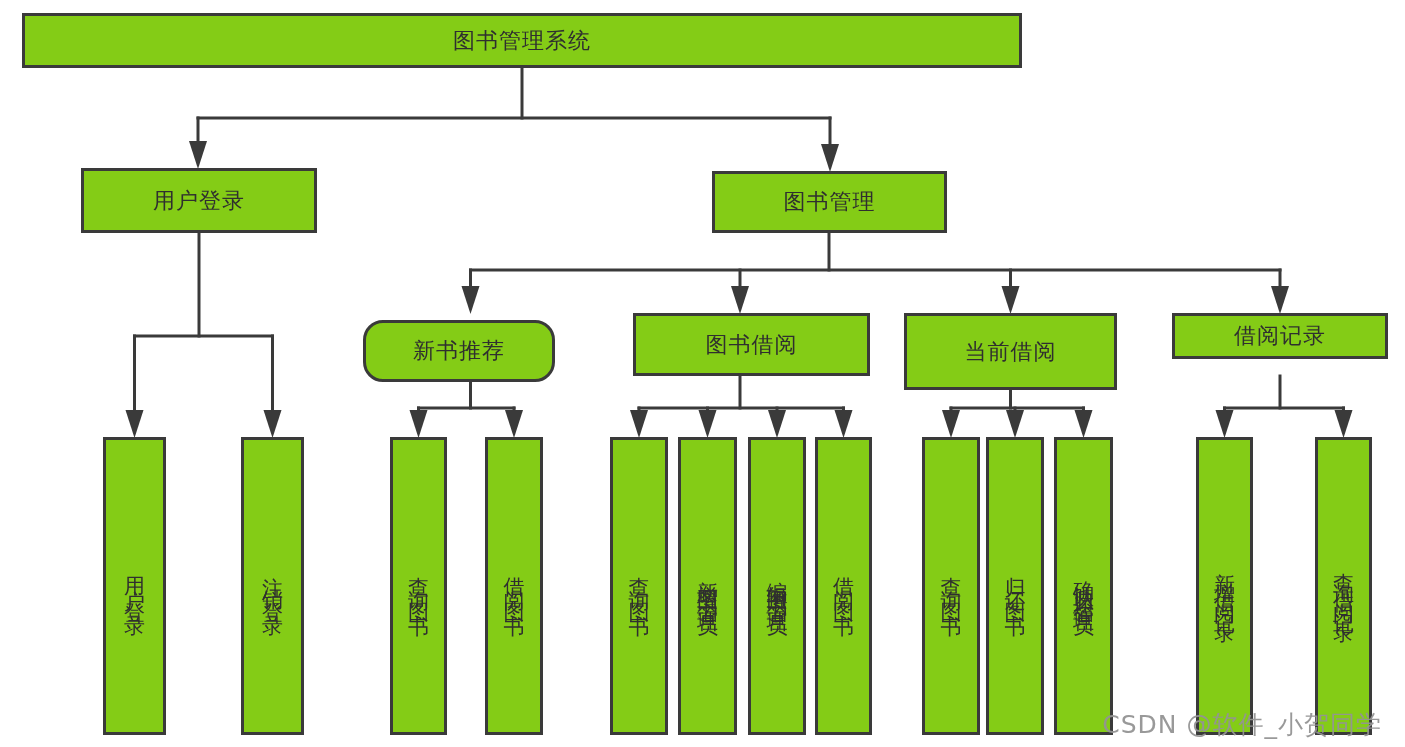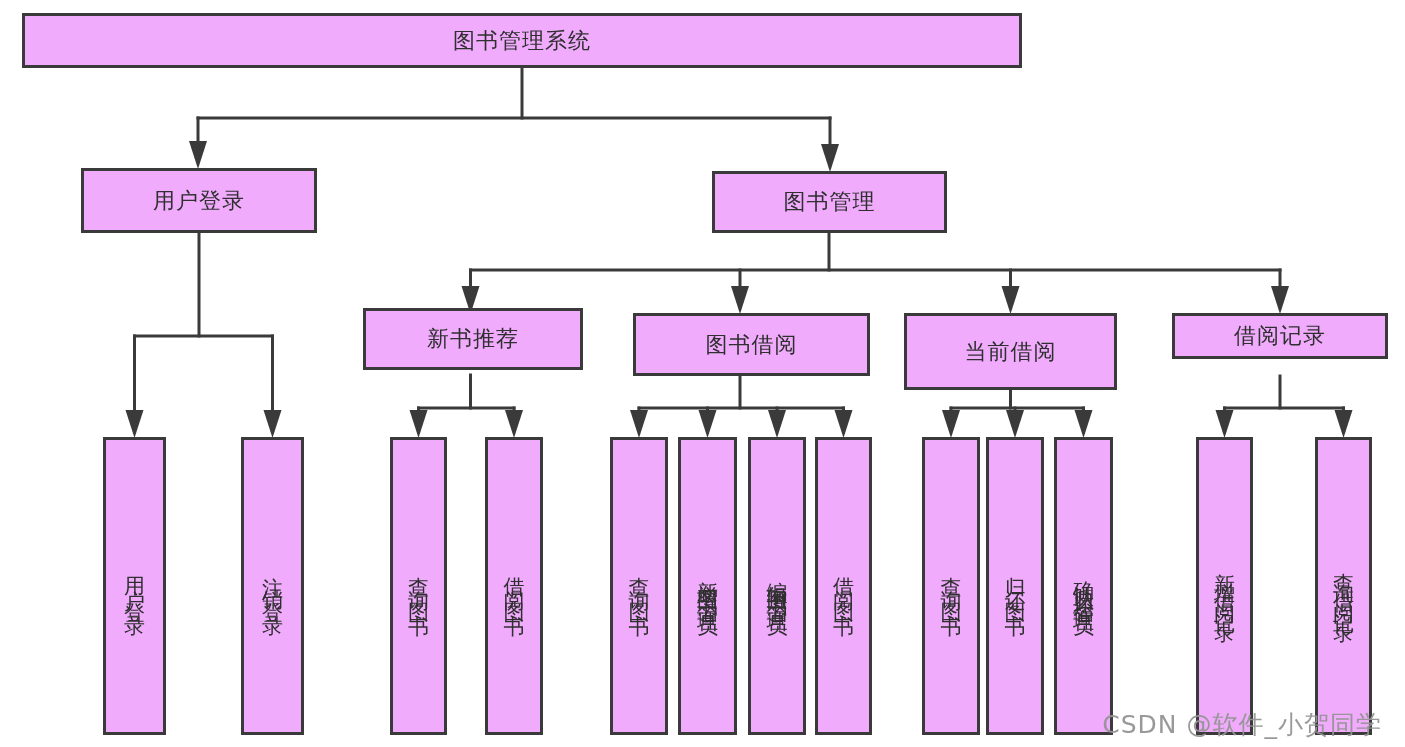--- a/index.html
+++ b/index.html
@@ -10,21 +10,21 @@
     font-family:"DejaVu Sans","Liberation Sans",sans-serif;
     overflow:hidden;
   }
   #connectors{
     position:absolute;left:0;top:0;width:1405px;height:747px;
     z-index:1;
   }
   .box{
     position:absolute;
     box-sizing:border-box;
-    background:#f0abfc;
+    background:#84cc16;
     border:3px solid #3a3a3a;
     display:flex;align-items:center;justify-content:center;
     color:#2f2f2f;
     z-index:2;
     text-align:center;
   }
   .box.h{font-size:22px;letter-spacing:1px;}
   .box.v{
     writing-mode:vertical-rl;
     text-orientation:mixed;
@@ -98,21 +98,21 @@
       <line x1="1224.5" y1="408" x2="1343.5" y2="408" stroke="#3a3a3a" stroke-width="3" stroke-linecap="square"></line>
       <line x1="1224.5" y1="408" x2="1224.5" y2="414" stroke="#3a3a3a" stroke-width="3" stroke-linecap="square"></line>
       <polygon points="1224.5,438 1215.5,410 1233.5,410" fill="#3a3a3a"></polygon>
       <line x1="1343.5" y1="408" x2="1343.5" y2="414" stroke="#3a3a3a" stroke-width="3" stroke-linecap="square"></line>
       <polygon points="1343.5,438 1334.5,410 1352.5,410" fill="#3a3a3a"></polygon>
     </svg>
   <div id="watermark">CSDN @软件_小贺同学</div>
 <div class="box h" style="left: 22px; top: 13px; width: 1000px; height: 55px;">图书管理系统</div>
     <div class="box h" style="left: 81px; top: 168px; width: 236px; height: 65px;">用户登录</div>
     <div class="box h" style="left: 712px; top: 171px; width: 235px; height: 62px;">图书管理</div>
-    <div class="box h" style="left: 363px; top: 308px; width: 220px; height: 62px;">新书推荐</div>
+    <div class="box h" style="left: 363px; top: 320px; width: 192px; height: 62px; border-radius: 20px;">新书推荐</div>
     <div class="box h" style="left: 633px; top: 313px; width: 237px; height: 63px;">图书借阅</div>
     <div class="box h" style="left: 904px; top: 313px; width: 213px; height: 77px;">当前借阅</div>
     <div class="box h" style="left: 1172px; top: 313px; width: 216px; height: 46px;">借阅记录</div>
     <div class="box v" style="left: 103px; top: 437px; width: 63px; height: 298px;">用户登录</div>
     <div class="box v" style="left: 241px; top: 437px; width: 63px; height: 298px;">注销登录</div>
     <div class="box v" style="left: 390px; top: 437px; width: 57px; height: 298px;">查询图书</div>
     <div class="box v" style="left: 485px; top: 437px; width: 58px; height: 298px;">借阅图书</div>
     <div class="box v" style="left: 610px; top: 437px; width: 58px; height: 298px;">查询图书</div>
     <div class="box v long" style="left: 678px; top: 437px; width: 59px; height: 298px;">新增图书（管理员）</div>
     <div class="box v long" style="left: 748px; top: 437px; width: 58px; height: 298px;">编辑图书（管理员）</div>

